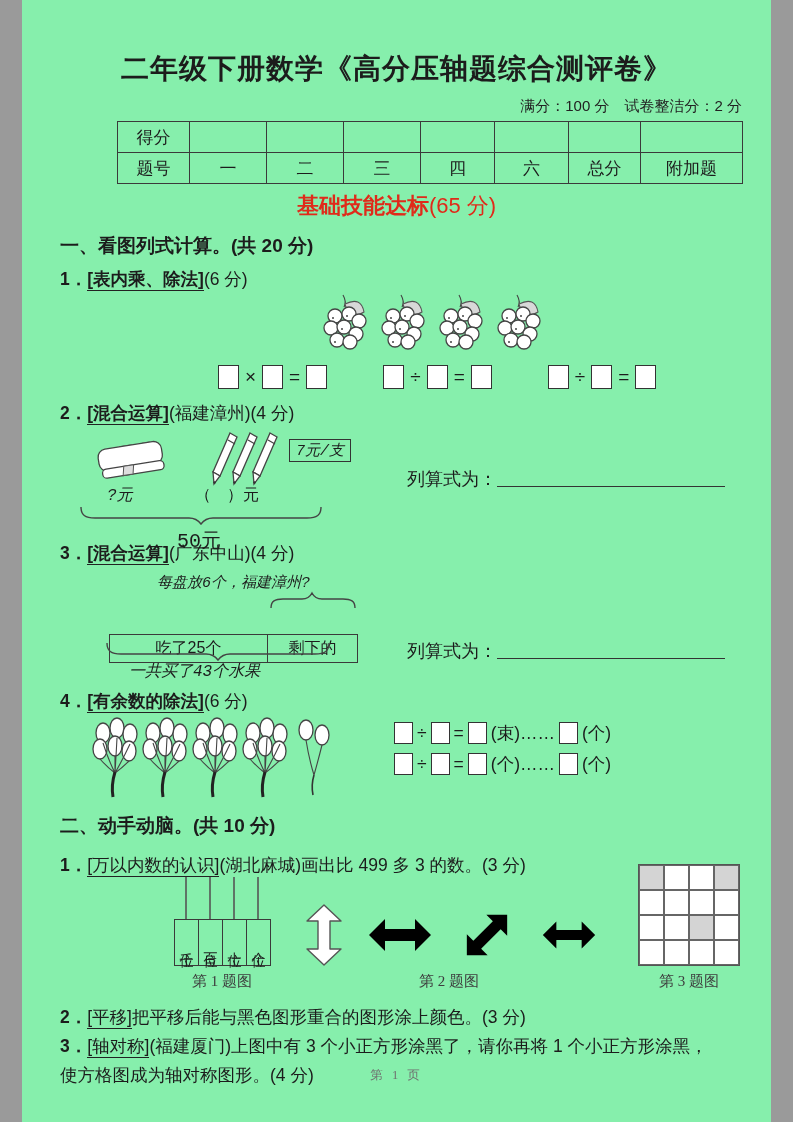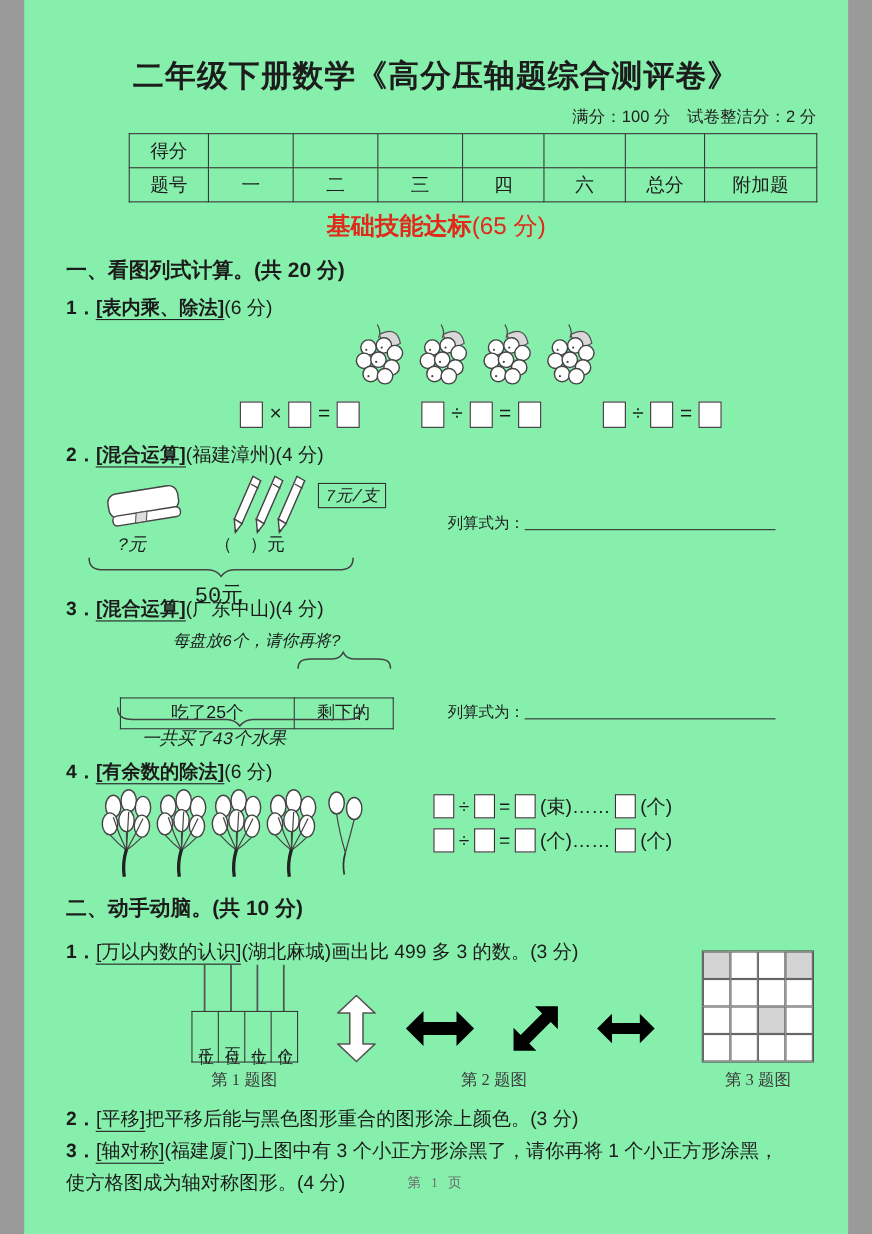--- a/index.html
+++ b/index.html
@@ -29,21 +29,21 @@
   
   .eq-row { display:flex; align-items:center; gap:44px; margin:8px 0 0 190px; font-size:19px; height:32px; }
   .eq-grp { display:flex; align-items:center; }
   .bx { display:inline-block; width:21px; height:24px; border:1.6px solid #333; margin:0 6px; background:#fff; }
   .bx.sm { width:19px; height:22px; margin:0 4px; }
   
   .figblock { position:relative; margin-left:55px; }
   .fb2 { height:100px; margin-top:4px; }
   .fb3 { height:112px; margin-top:2px; }
   .serif { font-family:Liberation Mono, monospace; }
-  .ans { position:absolute; font-size:14px; white-space:nowrap; }
+  .ans { position:absolute; font-size:18px; white-space:nowrap; }
   .blank-line { display:inline-block; width:228px; height:1em; border-bottom:1.6px solid #333; vertical-align:-2px; }
   .price-box { position:absolute; border:1.5px solid #333; padding:1px 6px; font-size:15px; font-style:italic; }
   .bar-tbl { border-collapse:collapse; position:absolute;margin-top:25px; }
   .bar-tbl td { border:1.5px solid #3a3a3a; height:28px; text-align:center; font-size:16px; padding:0 6px; }
   
   .q4-row { display:flex; margin:4px 0 0 68px; }
   .q4-eqs { margin-left:58px; display:flex; flex-direction:column; gap:7px; font-size:17.5px; padding-top:4px; }
   .q4-eqs .l { display:flex; align-items:center; }
   
   .figs-row { display:flex; align-items:flex-end; margin:6px 0 0 150px; height:108px; }
@@ -238,21 +238,21 @@
     <span class="ans" style="left:330px;top:38px">
       <span>列算式为：</span><span class="blank-line"></span>
     </span>
   </div>
 
   <div class="qline" style="margin-top:12px">
     <span class="qnum">3．</span><span class="qtag">[混合运算]</span><span>(广东中山)</span><span>(4 分)</span>
   </div>
 
   <div class="figblock fb3">
-    <span class="serif" style="position:absolute;left:80px;top:6px;font-size:15px;font-style:italic">每盘放6个，请你再将?</span>
+    <span class="serif" style="position:absolute;left:80px;top:6px;font-size:15px;font-style:italic">每盘放6个，福建漳州?</span>
     <svg width="88" height="16" viewBox="0 0 88 16" style="position:absolute;left:192px;top:26px;overflow:visible">
       <path class="brace" d="M2,15 C2,8 6,6 14,6 L33,6 C38,6 41,4 43,0 C45,4 48,6 53,6 L74,6 C82,6 86,8 86,15"></path>
     </svg>
     <table class="bar-tbl" style="left:32px;top:42px">
       <tbody>
           <tr>
         <td style="width:158px">吃了25个</td>
         <td style="width:90px">剩下的</td>
       </tr>
     </tbody>

